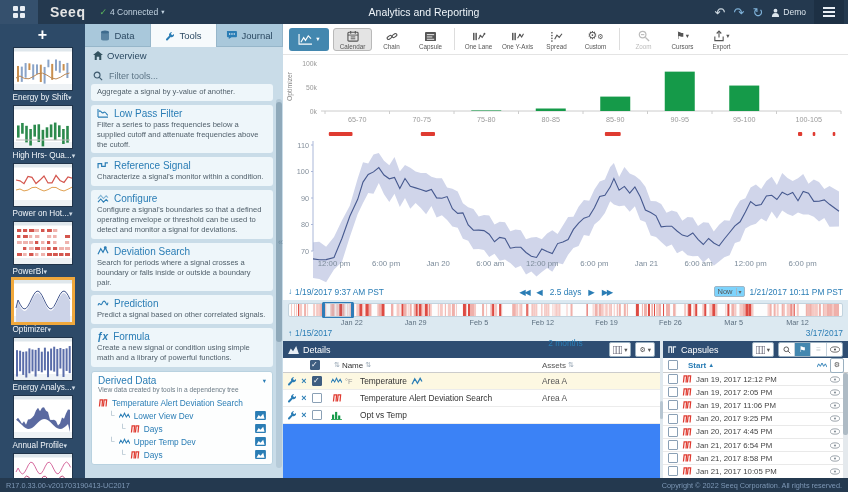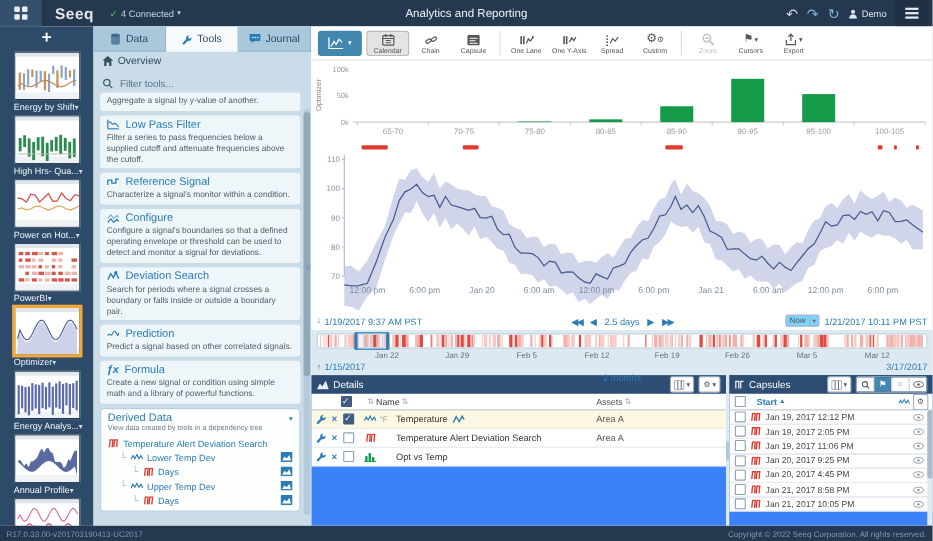--- a/index.html
+++ b/index.html
@@ -504,21 +504,21 @@
             <span>Temperature Alert Deviation Search</span>
             <span class="tree-sp"></span>
           </div>
           <div class="tree-row" style="padding-left: 11px;">
             <span class="tree-elbow">└</span>
             <span class="ic">
               <svg width="11" height="8" viewBox="0 0 12 8">
                 <path d="M0 6 L2 2 L4 5 L6 1 L8 5 L10 2 L12 6" stroke="#2a7db5" stroke-width="1.1" fill="none"></path>
               </svg>
             </span>
-            <span>Lower Temp Dev</span>
+            <span>Lower View Dev</span>
             <span class="tree-sp"></span>
             <span class="ic">
               <svg width="11" height="9" viewBox="0 0 12 10">
                 <rect x="0" y="0" width="12" height="10" rx="1" fill="#2a7db5"></rect>
                 <path d="M1.5 8.5 L4 4.5 L6 6.5 L9 3 L10.5 8.5 Z" fill="#fff"></path>
               </svg>
             </span>
           </div>
           <div class="tree-row" style="padding-left: 22px;">
             <span class="tree-elbow">└</span>
@@ -1215,20 +1215,35 @@
                 </svg>
               </span>
             </div>
             <div class="crow">
               <span class="cb"></span>
               <span class="ic" style="margin-left: 4px;">
                 <svg width="10" height="8" viewBox="0 0 11 9">
                   <path d="M1.5 8.5 L2.3 1 H5 L4.4 8.5 M6 8.5 L6.8 1 H9.6 L8.9 8.5" stroke="#df3b31" stroke-width="1.4" fill="none"></path>
                 </svg>
               </span>
+              <span class="date">Jan 21, 2017 6:54 PM</span>
+              <span class="ic" style="margin: 0px 8px 0px 0px;">
+                <svg width="10" height="7" viewBox="0 0 12 8">
+                  <ellipse cx="6" cy="4" rx="5.5" ry="3.2" fill="none" stroke="#8a949c" stroke-width="1"></ellipse>
+                  <circle cx="6" cy="4" r="1.3" fill="#8a949c"></circle>
+                </svg>
+              </span>
+            </div>
+            <div class="crow">
+              <span class="cb"></span>
+              <span class="ic" style="margin-left: 4px;">
+                <svg width="10" height="8" viewBox="0 0 11 9">
+                  <path d="M1.5 8.5 L2.3 1 H5 L4.4 8.5 M6 8.5 L6.8 1 H9.6 L8.9 8.5" stroke="#df3b31" stroke-width="1.4" fill="none"></path>
+                </svg>
+              </span>
               <span class="date">Jan 21, 2017 8:58 PM</span>
               <span class="ic" style="margin: 0px 8px 0px 0px;">
                 <svg width="10" height="7" viewBox="0 0 12 8">
                   <ellipse cx="6" cy="4" rx="5.5" ry="3.2" fill="none" stroke="#8a949c" stroke-width="1"></ellipse>
                   <circle cx="6" cy="4" r="1.3" fill="#8a949c"></circle>
                 </svg>
               </span>
             </div>
             <div class="crow">
               <span class="cb"></span>

